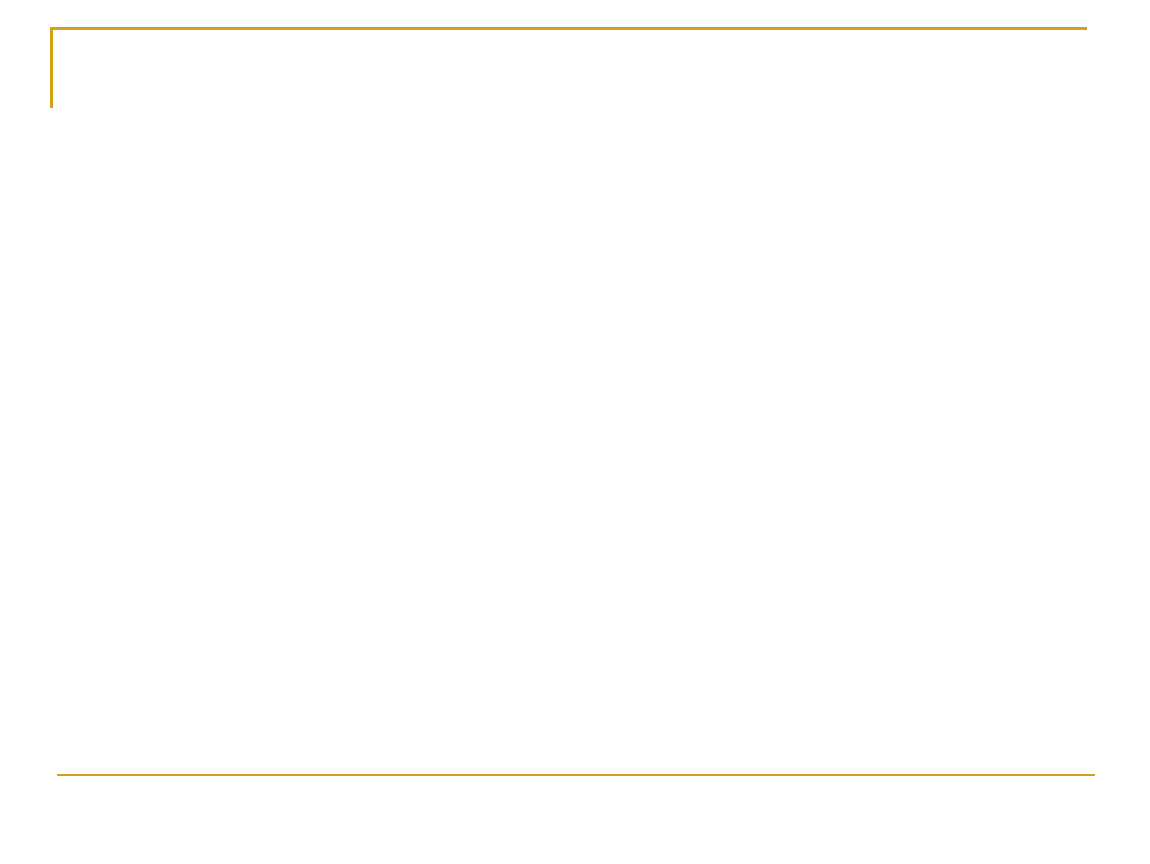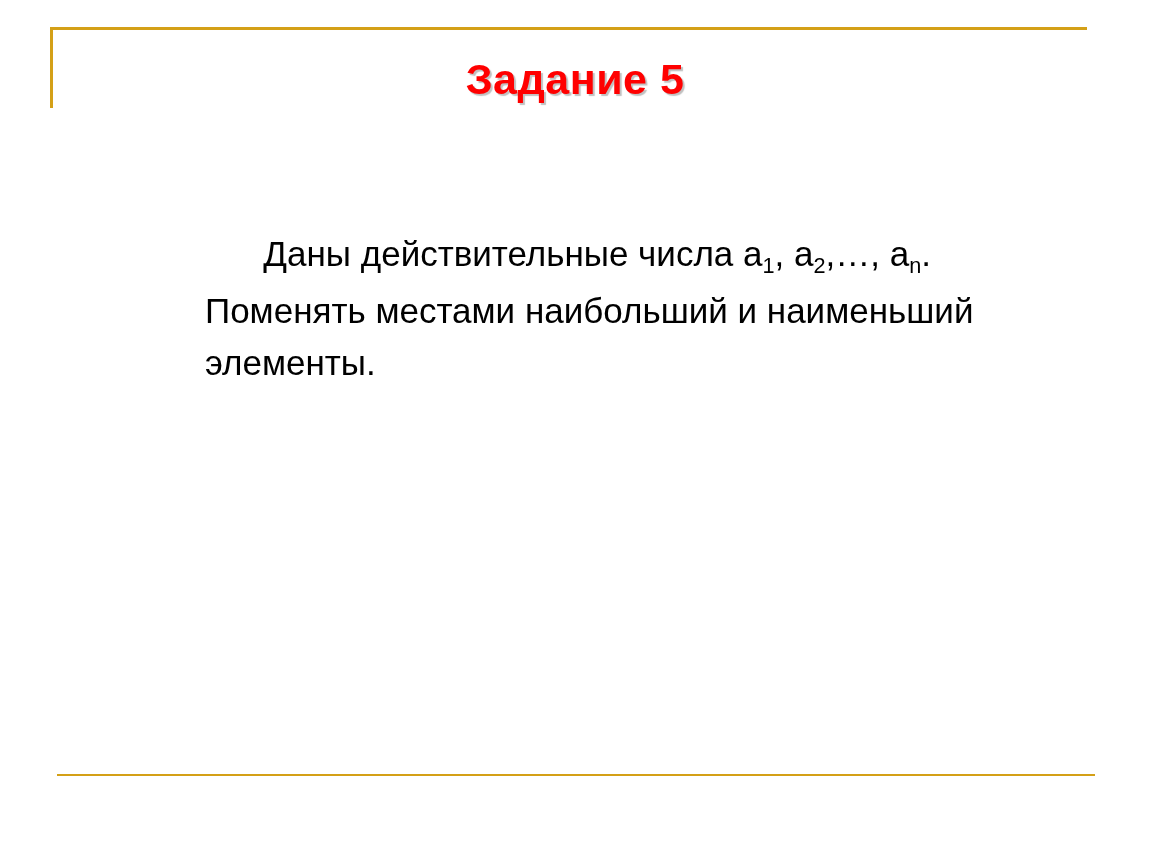--- a/index.html
+++ b/index.html
@@ -98,23 +98,15 @@
 </style>
 </head>
 <body>
 
 <div class="slide">
 
   <div class="frame-top-rule"></div>
   <div class="frame-left-rule"></div>
   <div class="frame-bottom-rule"></div>
 
-  <div class="title-area">
-    <h1 class="slide-title">Задание 5</h1>
-  </div>
 
-  <div class="body-area">
-    <p class="body-text">
-      <span>Даны действительные числа a</span><sub>1</sub><span>, a</span><sub>2</sub><span>,…, a</span><sub>n</sub><span>. Поменять местами наибольший и наименьший элементы.</span>
-    </p>
-  </div>
 
 </div>
 
 </body></html>

